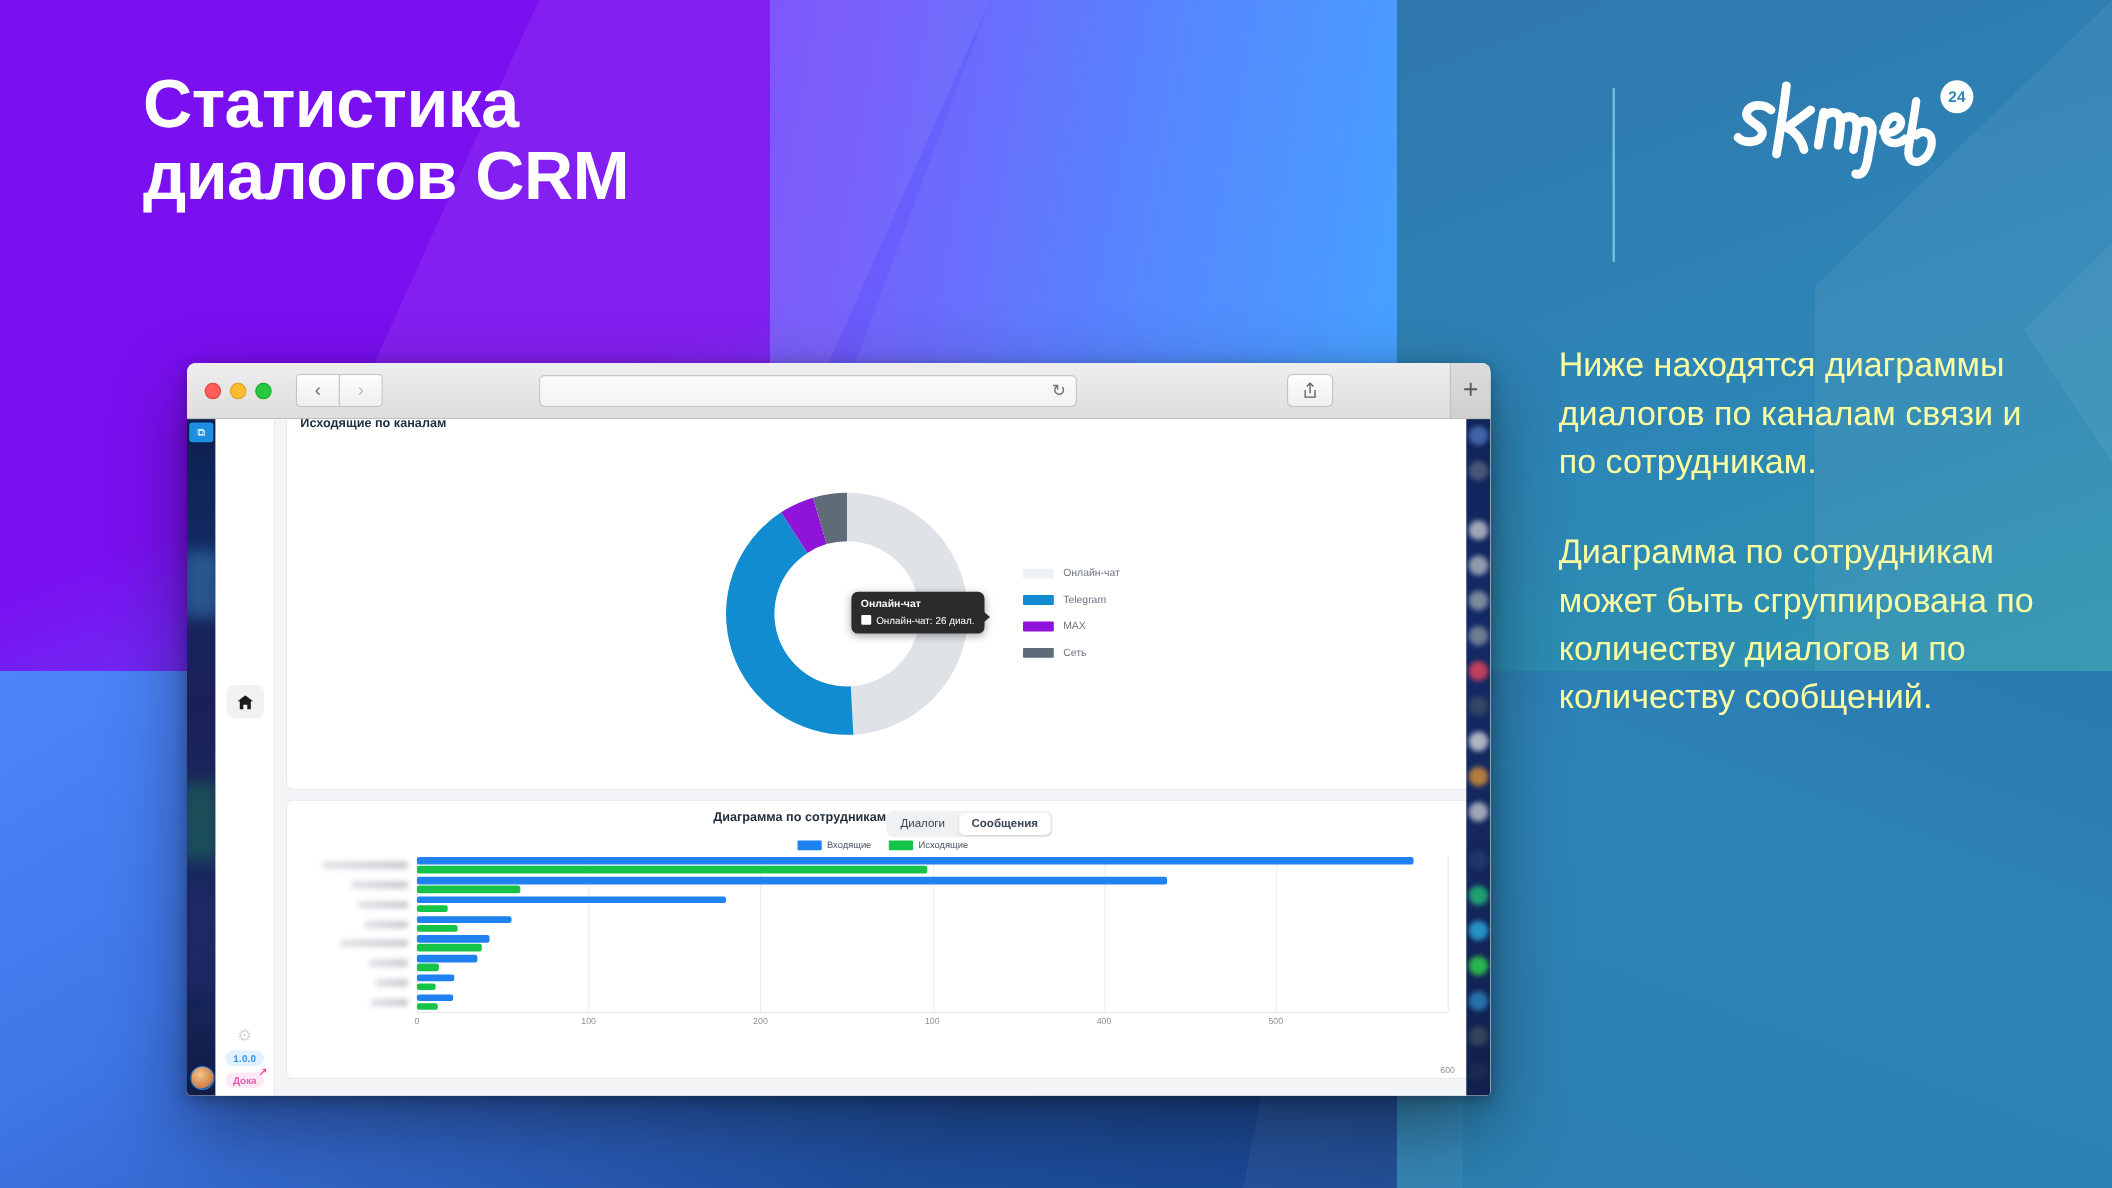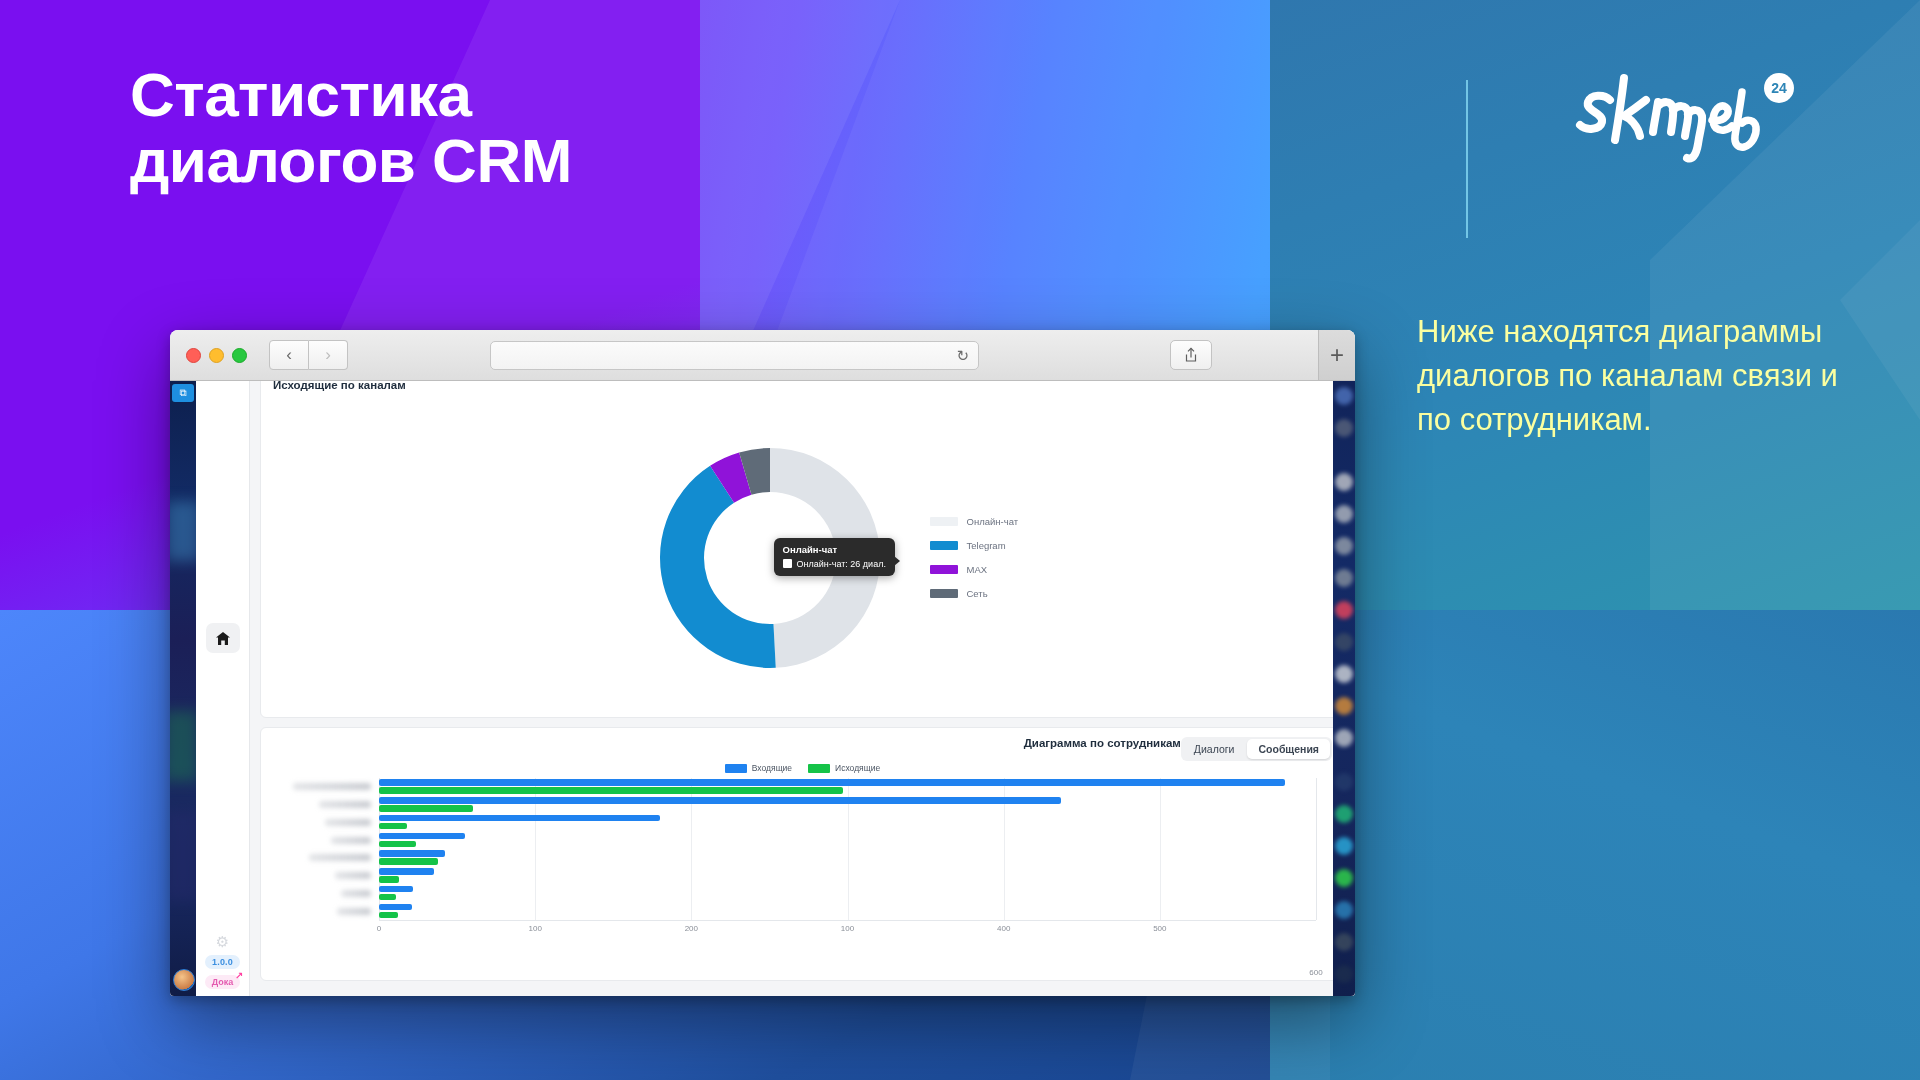--- a/index.html
+++ b/index.html
@@ -196,21 +196,21 @@
     content:"";position:absolute;right:-5px;top:18px;width:0;height:0;
     border-top:5px solid transparent;border-bottom:5px solid transparent;border-left:6px solid #2b2b2b;
   }
   .donut-legend{margin-left:36px;display:flex;flex-direction:column;gap:13px;}
   .lg-item{display:flex;align-items:center;gap:9px;}
   .lg-sw{width:28px;height:9px;border-radius:1px;}
   .lg-label{font-size:9.5px;color:#6b7280;}
 
   
   .card-two{margin-top:9px;height:252px;position:relative;}
-  .card-two-head{display:flex;align-items:flex-start;justify-content:flex-end;padding:9px 12px 0 12px;}
+  .card-two-head{display:flex;align-items:flex-start;justify-content:center;padding:9px 12px 0 12px;}
   .toggle{
     display:flex;background:#f0f1f3;border-radius:6px;padding:2px;gap:2px;
   }
   .toggle div{
     font-size:10.5px;padding:4px 11px;border-radius:5px;color:#3c4653;white-space:nowrap;
   }
   .toggle div.active{background:#fff;font-weight:bold;box-shadow:0 1px 2px rgba(0,0,0,.12);}
 
   .bar-legend{display:flex;justify-content:center;gap:16px;margin-top:2px;}
   .bl-item{display:flex;align-items:center;gap:5px;}
@@ -286,20 +286,21 @@
         <path d="M146 54c7 2 14-1 16-7 1-5-4-9-9-6-6 4-8 16-3 21 5 4 12 2 16-2" stroke-width="7.5"></path>
         <path d="M176 26c-3 22-6 36-7 44 -1 8 3 12 9 11 8-2 13-12 12-20-1-7-9-9-14-4" stroke-width="7.5"></path>
       </g>
       <circle cx="213" cy="22" r="15" fill="#ffffff"></circle>
       <text x="213" y="27" text-anchor="middle" fill="#2d85b6" font-size="14" font-weight="bold" font-family="Liberation Sans, sans-serif">24</text>
     </svg>
   </div>
 
   <div class="copy">
     <p>Ниже находятся диаграммы диалогов по каналам связи и по сотрудникам.</p>
+    <p>Диаграмма по сотрудникам может быть сгруппирована по количеству диалогов и по количеству сообщений.</p>
   </div>
 
   <div class="window">
 
     <div class="titlebar">
       <div class="lights">
         <div class="light l-red"></div>
         <div class="light l-yel"></div>
         <div class="light l-grn"></div>
       </div>

